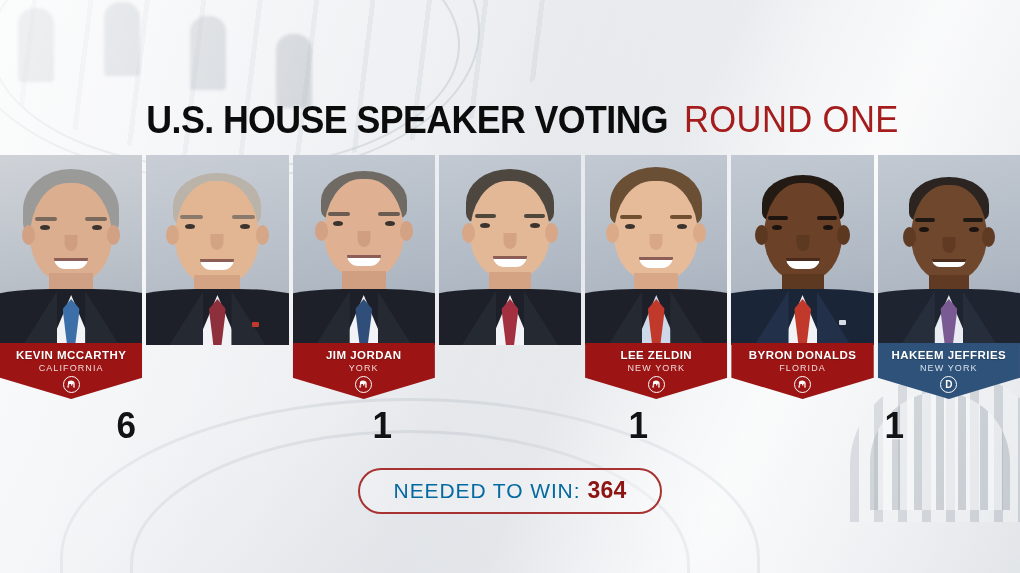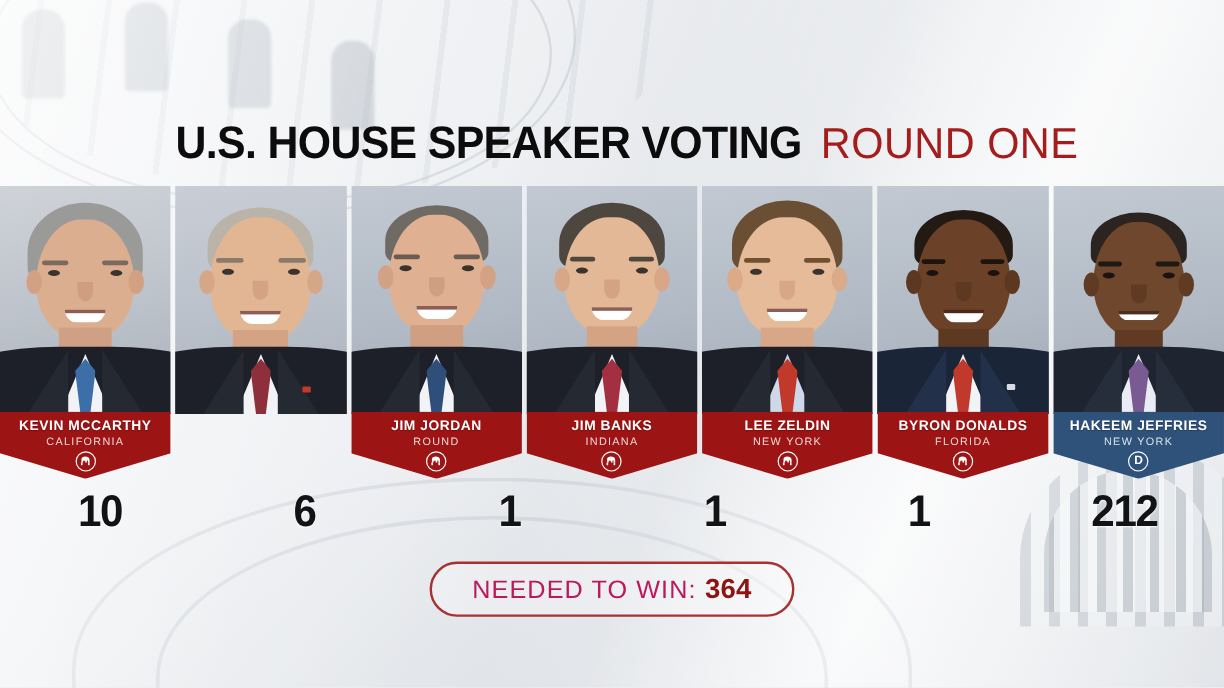--- a/index.html
+++ b/index.html
@@ -200,21 +200,21 @@
   #needed-wrap {
     position:absolute; left:0; top:468px; width:1020px;
     display:flex; justify-content:center; z-index:6;
   }
   #needed-pill {
     border:2px solid #a83232; border-radius:26px;
     padding:7px 34px 8px; background:rgba(255,255,255,.30);
     display:flex; align-items:baseline; gap:7px;
   }
   .need-label {
-    font-size:21px; color:#be185d; letter-spacing:.9px; white-space:nowrap;
+    font-size:21px; color:#0369a1; letter-spacing:.9px; white-space:nowrap;
   }
   .need-num {
     font-size:23px; font-weight:bold; color:#8e1414; letter-spacing:.2px;
   }
 </style>
 </head>
 <body>
 
 <div id="bg-layer">
   <div class="bg-base"></div>
@@ -314,21 +314,21 @@
       <div class="p-neck" style="top:116px; width:44px; height:28px; background:#d09e80;"></div>
       <div class="p-suit"></div>
       <div class="p-shirt"></div>
       <div class="p-lapelL"></div>
         <div class="p-lapelR"></div>
       <div class="p-tie" style="background:#2f4f7a;"></div>
     </div>
     <div class="plate">
       <div class="plate-inner">
         <div class="cand-name">JIM JORDAN</div>
-        <div class="cand-state">ROUND</div>
+        <div class="cand-state">YORK</div>
         <div class="party-logo">
           <svg class="gop-ele" viewBox="0 0 24 20">
               <path fill="#fff" d="M4 6c0-3 3-5 7-5s8 2 8 6v5h-3v-4l-2 1v3h-3v-3H7v3H4z"></path>
               <rect fill="#fff" x="3" y="12" width="3" height="5"></rect>
               <rect fill="#fff" x="16" y="12" width="3" height="5"></rect>
             </svg>
         </div>
       </div>
     </div>
   </div>
@@ -344,33 +344,20 @@
       <div class="p-eye" style="left:41px;  top:68px;"></div>
       <div class="p-eye" style="right:41px; top:68px;"></div>
       <div class="p-nose" style="top:78px; background:#d4a384;"></div>
       <div class="p-mouth" style="top:101px;"></div>
       <div class="p-neck" style="top:117px; width:42px; height:28px; background:#d4a384;"></div>
       <div class="p-suit"></div>
       <div class="p-shirt"></div>
       <div class="p-lapelL"></div>
         <div class="p-lapelR"></div>
       <div class="p-tie" style="background:#a33040;"></div>
-    </div>
-    <div class="plate">
-      <div class="plate-inner">
-        <div class="cand-name">JIM BANKS</div>
-        <div class="cand-state">INDIANA</div>
-        <div class="party-logo">
-          <svg class="gop-ele" viewBox="0 0 24 20">
-              <path fill="#fff" d="M4 6c0-3 3-5 7-5s8 2 8 6v5h-3v-4l-2 1v3h-3v-3H7v3H4z"></path>
-              <rect fill="#fff" x="3" y="12" width="3" height="5"></rect>
-              <rect fill="#fff" x="16" y="12" width="3" height="5"></rect>
-            </svg>
-        </div>
-      </div>
     </div>
   </div>
 
   <div class="cand">
     <div class="photo cool">
       <div class="p-hair" style="top:12px; width:92px; height:58px; background:#6b4f35;"></div>
       <div class="p-head" style="top:26px; width:84px; height:100px; background:#e6bb9a;"></div>
       <div class="p-ear" style="left:21px;  top:68px; background:#daaa89;"></div>
       <div class="p-ear" style="right:21px; top:68px; background:#daaa89;"></div>
       <div class="p-brow" style="left:35px; top:60px; width:22px; background:#705030;"></div>
@@ -463,36 +450,30 @@
           <span class="glyph">D</span>
         </div>
       </div>
     </div>
   </div>
 
 </div>
 
 <div id="votes">
   <div class="vote-cell">
-      <span class="vote-num">10</span>
-    </div>
-  <div class="vote-cell">
       <span class="vote-num">6</span>
     </div>
   <div class="vote-cell">
       <span class="vote-num">1</span>
     </div>
   <div class="vote-cell">
       <span class="vote-num">1</span>
     </div>
   <div class="vote-cell">
       <span class="vote-num">1</span>
-    </div>
-  <div class="vote-cell">
-      <span class="vote-num">212</span>
     </div>
 </div>
 
 <div id="needed-wrap">
   <div id="needed-pill">
     <span class="need-label">NEEDED TO WIN:</span>
     <span class="need-num">364</span>
   </div>
 </div>
 

